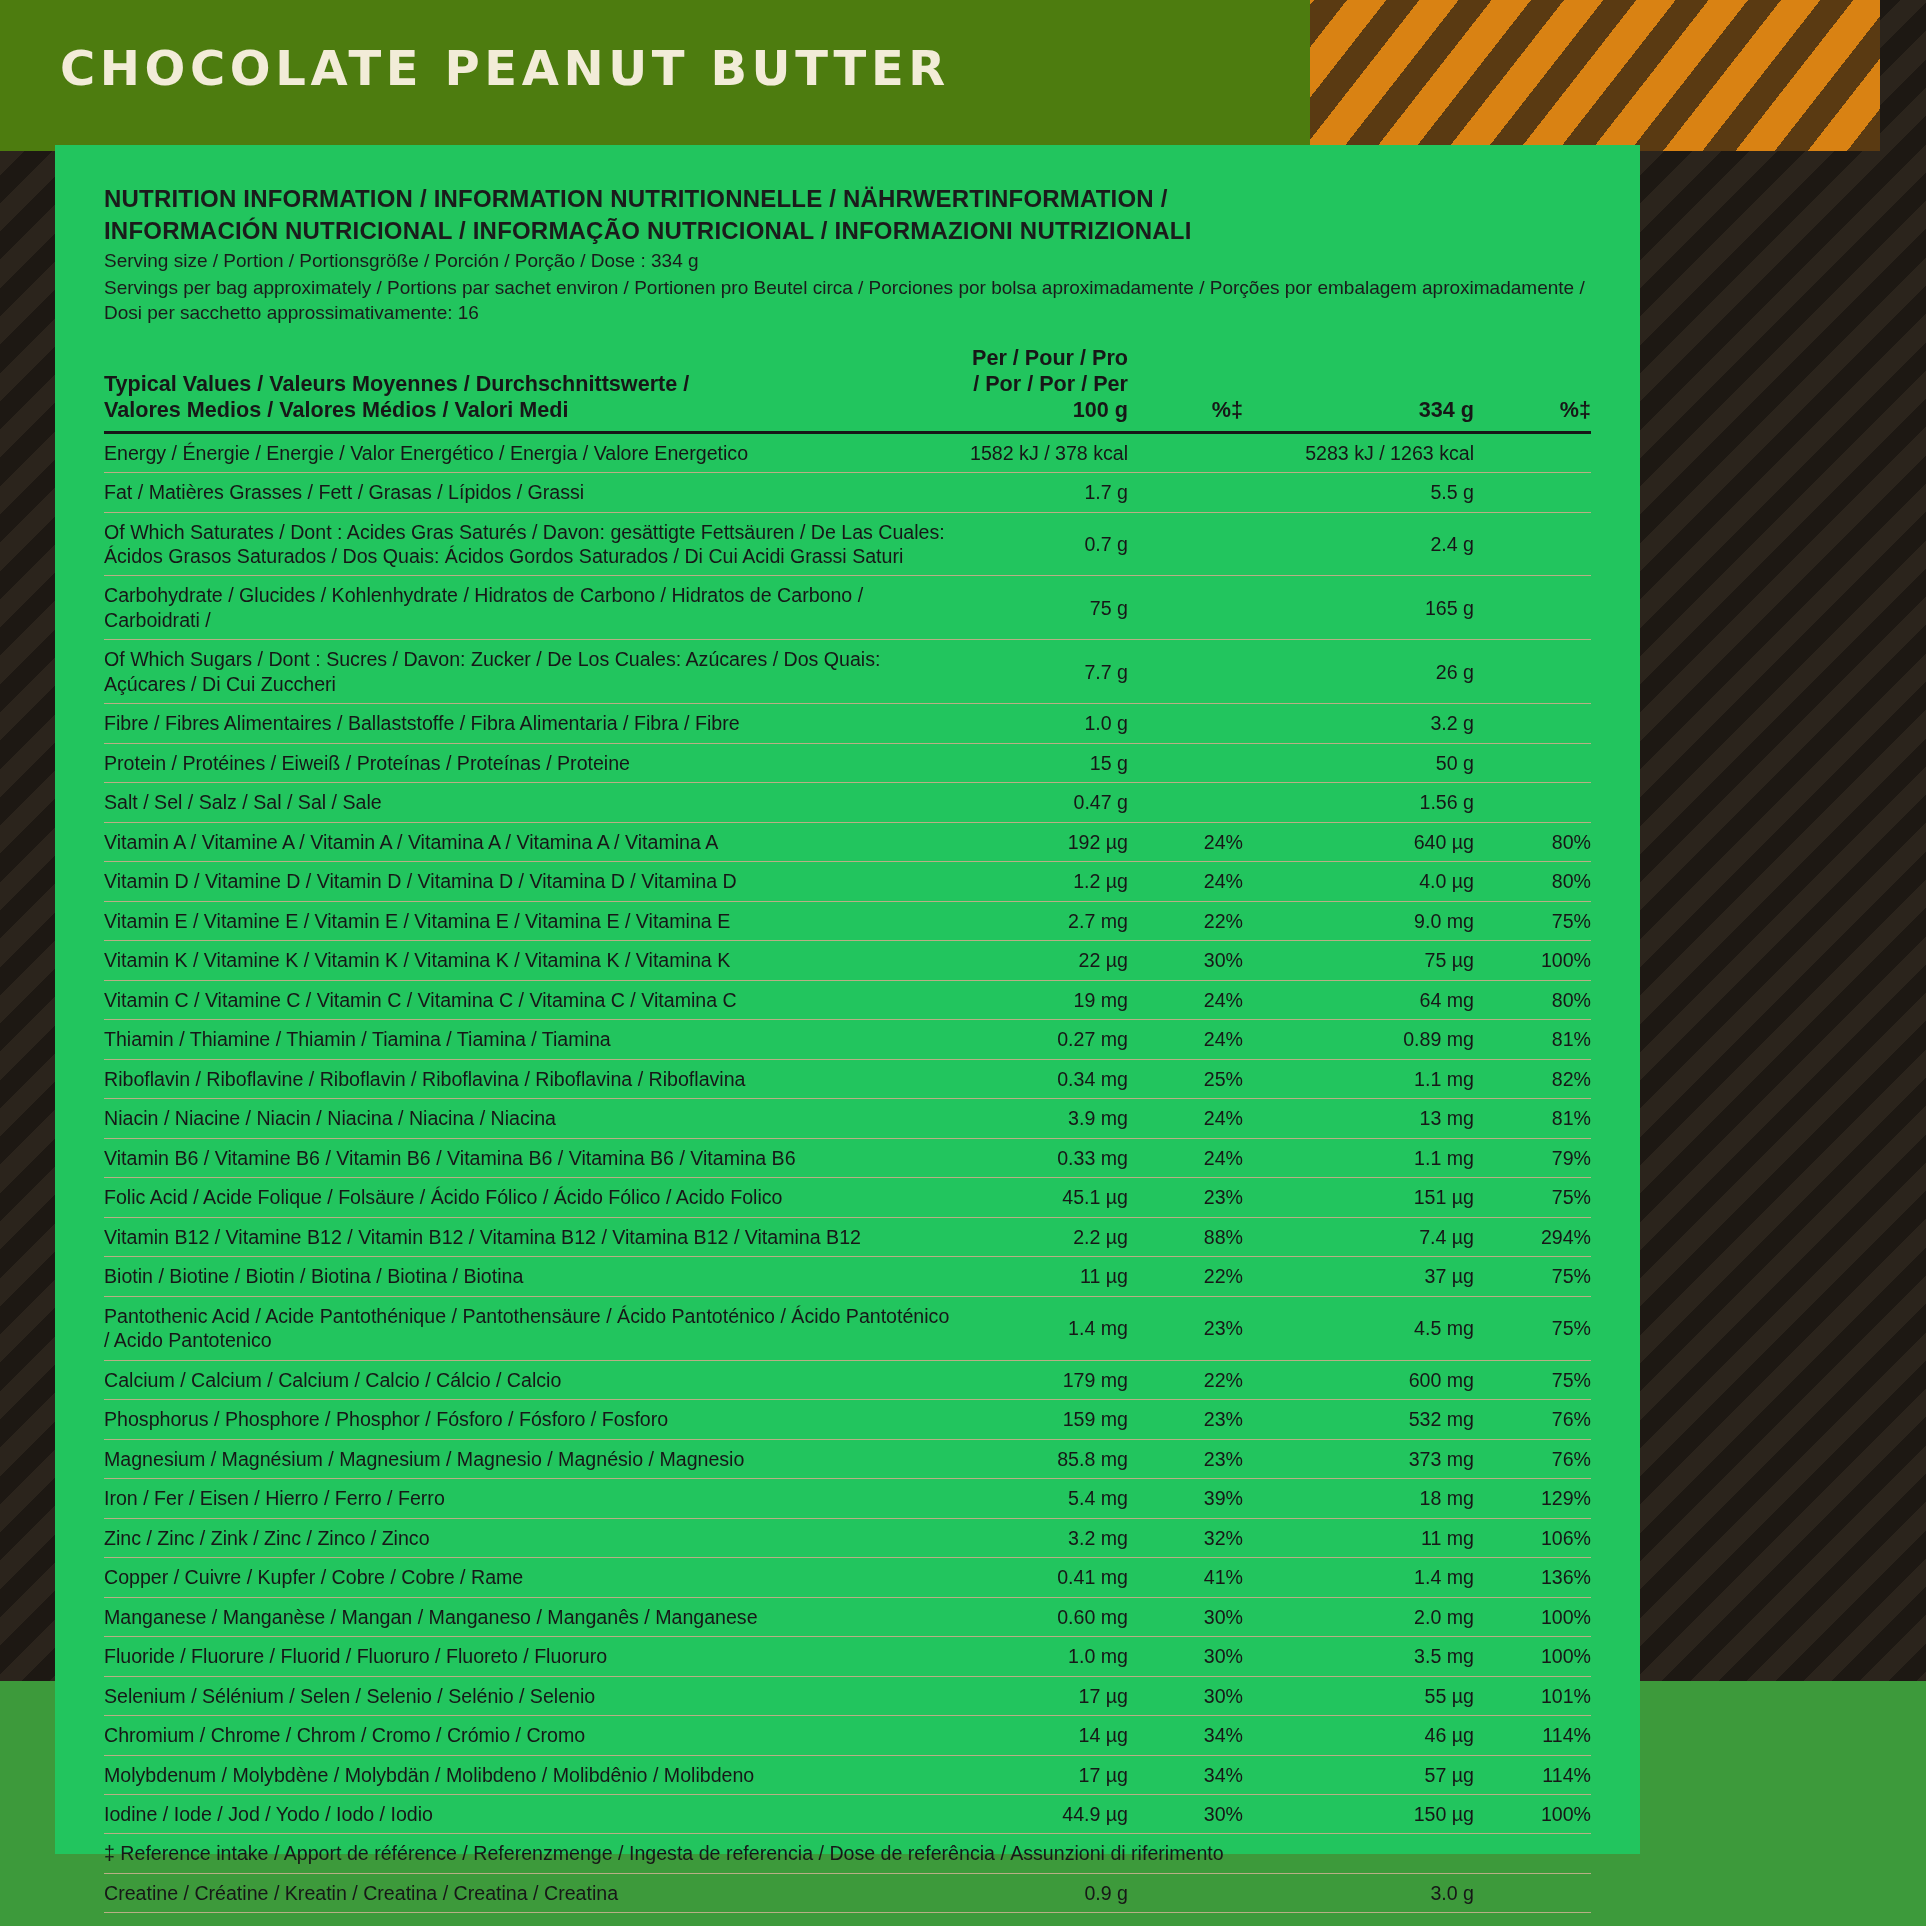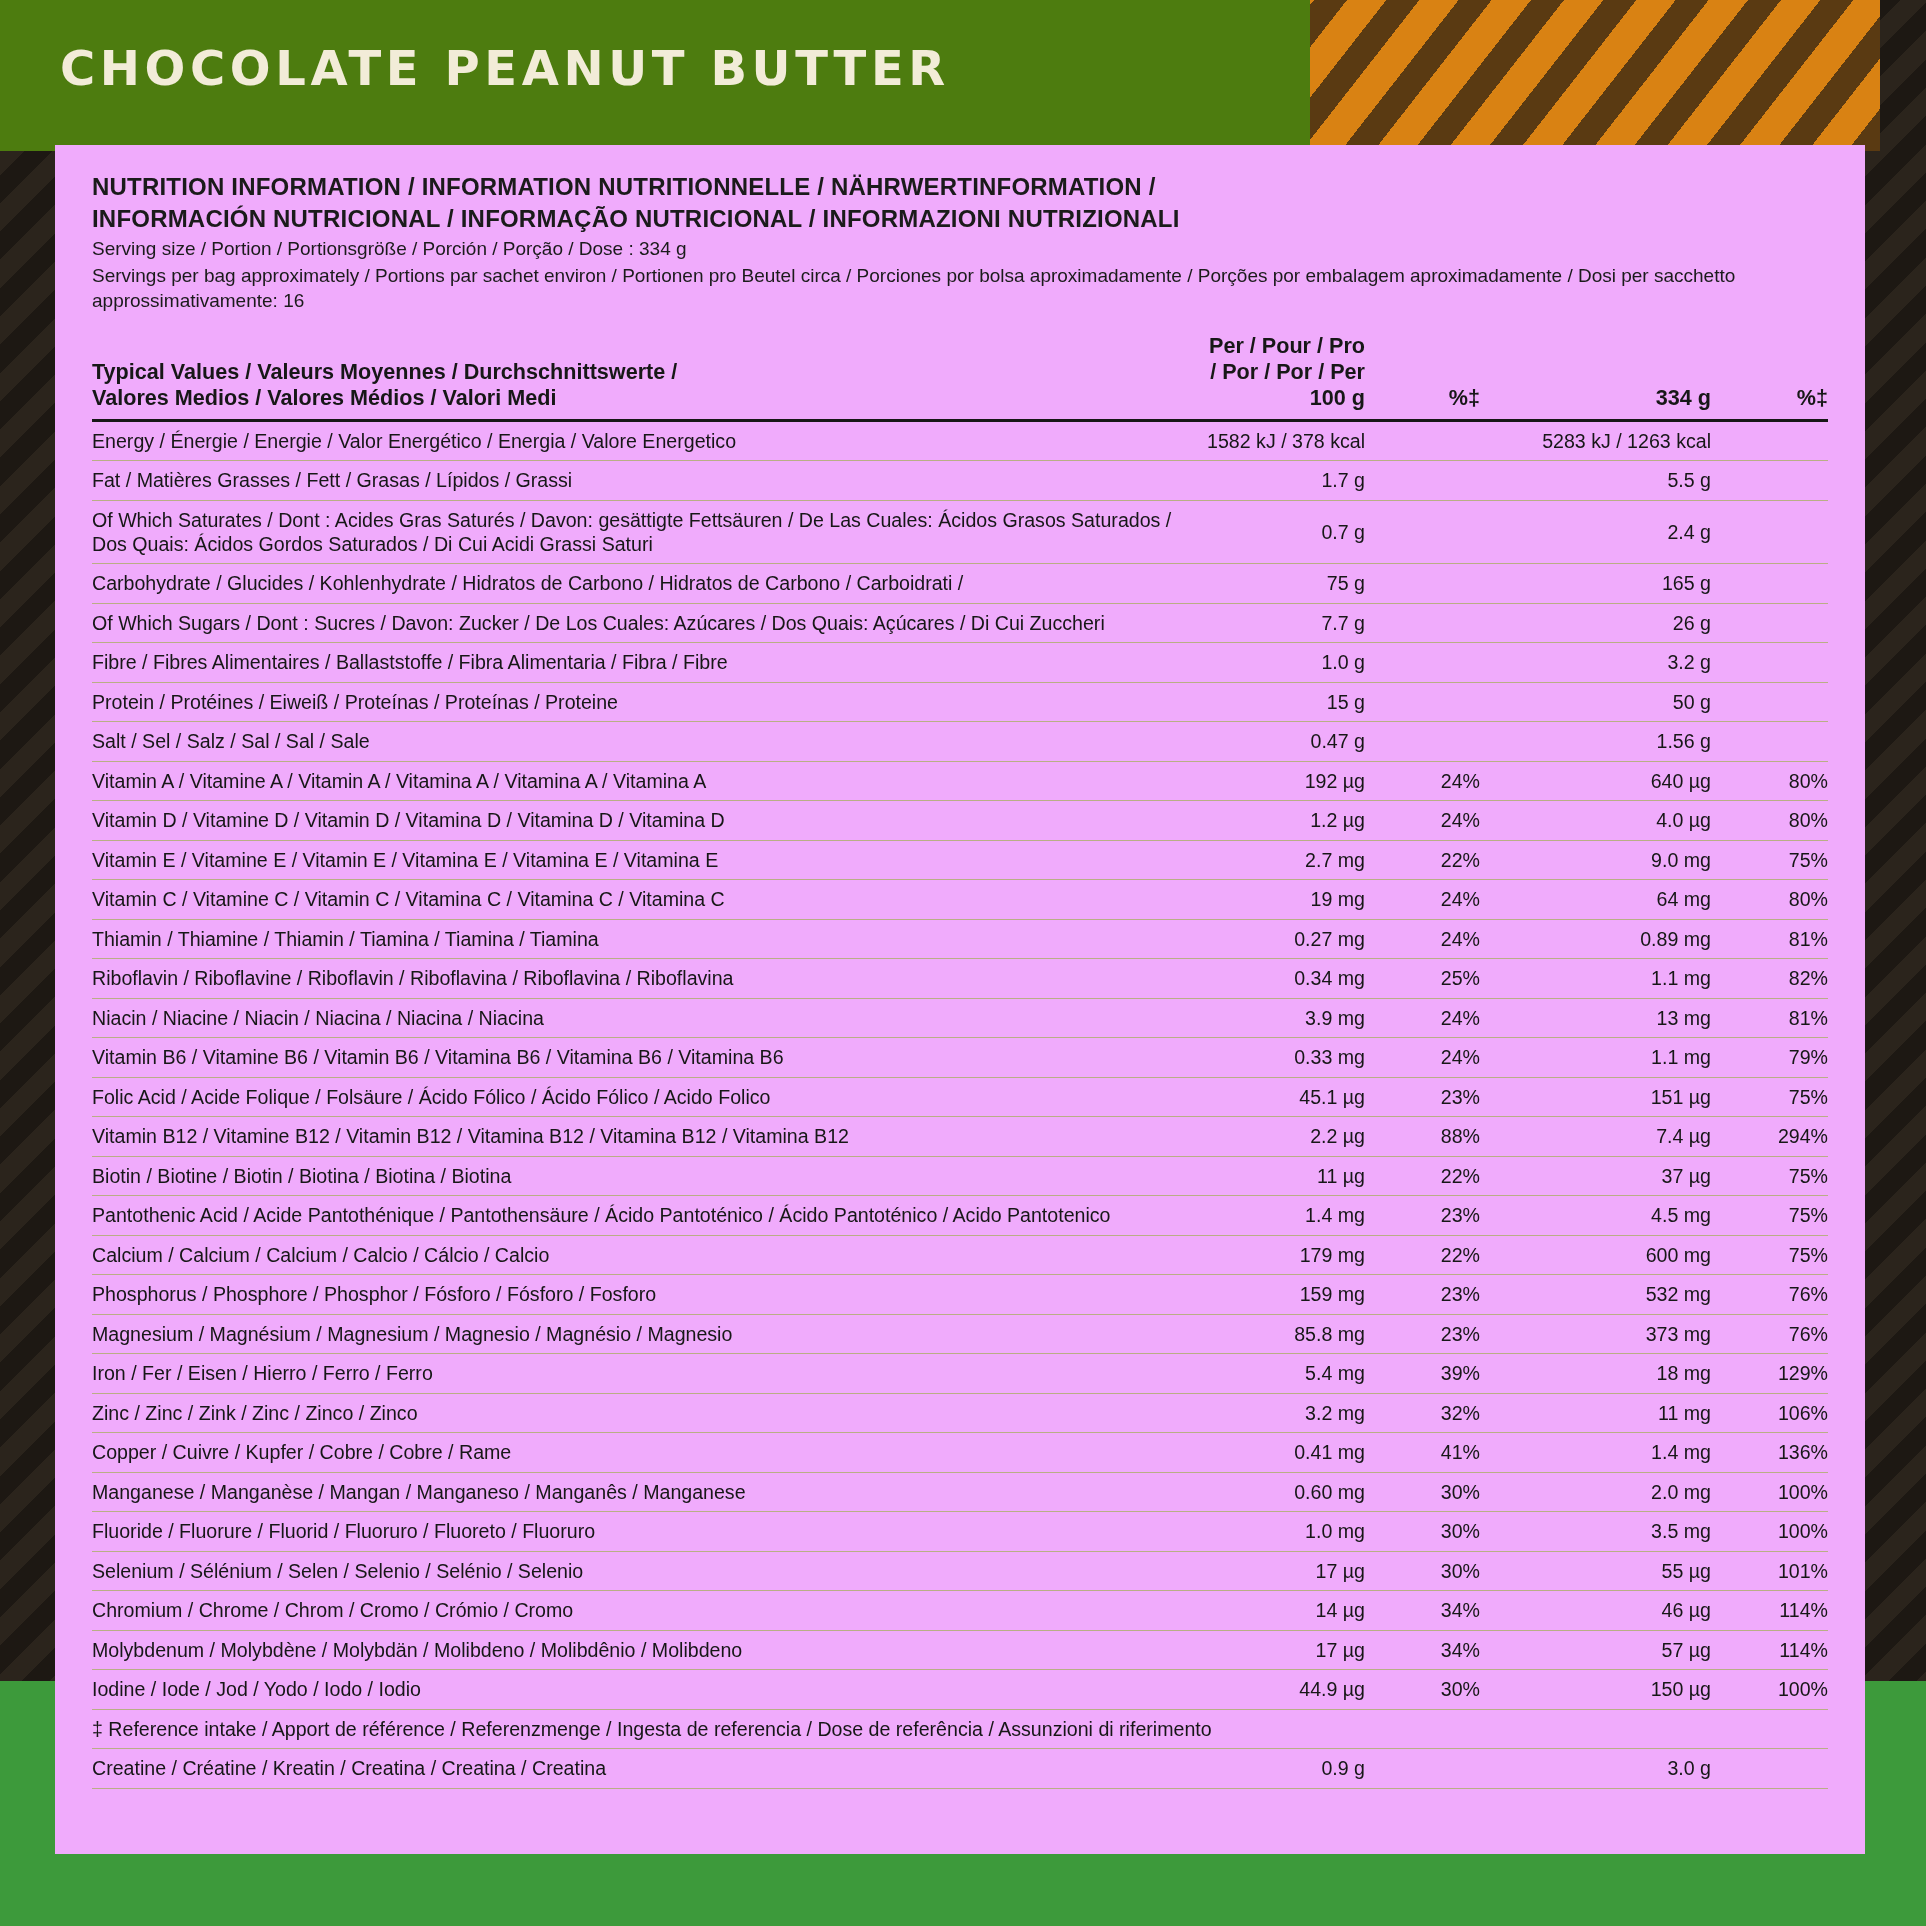--- a/index.html
+++ b/index.html
@@ -70,24 +70,24 @@
     width: 1926px;
     height: 245px;
     background: #3d9a3b;
   }
 
   
   .panel {
     position: absolute;
     left: 55px;
     top: 145px;
-    width: 1810px;
+    width: 1585px;
     height: 1709px;
-    background: #f0abfc;
-    padding: 0;
+    background: #22c55e;
+    padding: 12px;
     box-sizing: border-box;
   }
   .panel-inner {
     padding: 26px 37px 0 37px;
   }
 
   .nutri-heading {
     font-size: 24px;
     font-weight: bold;
     color: #1b1b1b;
@@ -261,20 +261,27 @@
             <td class="c-pct c-pct334">80%</td>
           </tr>
           <tr>
             <td class="c-name">Vitamin E / Vitamine E / Vitamin E / Vitamina E / Vitamina E / Vitamina E</td>
             <td class="c-num c-num100">2.7 mg</td>
             <td class="c-pct c-pct100">22%</td>
             <td class="c-num c-num334">9.0 mg</td>
             <td class="c-pct c-pct334">75%</td>
           </tr>
           <tr>
+            <td class="c-name">Vitamin K / Vitamine K / Vitamin K / Vitamina K / Vitamina K / Vitamina K</td>
+            <td class="c-num c-num100">22 µg</td>
+            <td class="c-pct c-pct100">30%</td>
+            <td class="c-num c-num334">75 µg</td>
+            <td class="c-pct c-pct334">100%</td>
+          </tr>
+          <tr>
             <td class="c-name">Vitamin C / Vitamine C / Vitamin C / Vitamina C / Vitamina C / Vitamina C</td>
             <td class="c-num c-num100">19 mg</td>
             <td class="c-pct c-pct100">24%</td>
             <td class="c-num c-num334">64 mg</td>
             <td class="c-pct c-pct334">80%</td>
           </tr>
           <tr>
             <td class="c-name">Thiamin / Thiamine / Thiamin / Tiamina / Tiamina / Tiamina</td>
             <td class="c-num c-num100">0.27 mg</td>
             <td class="c-pct c-pct100">24%</td>

